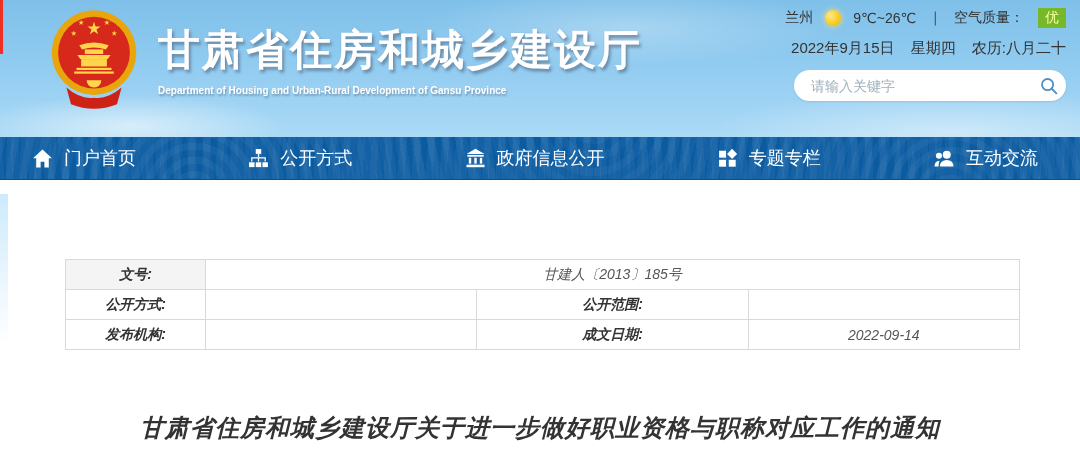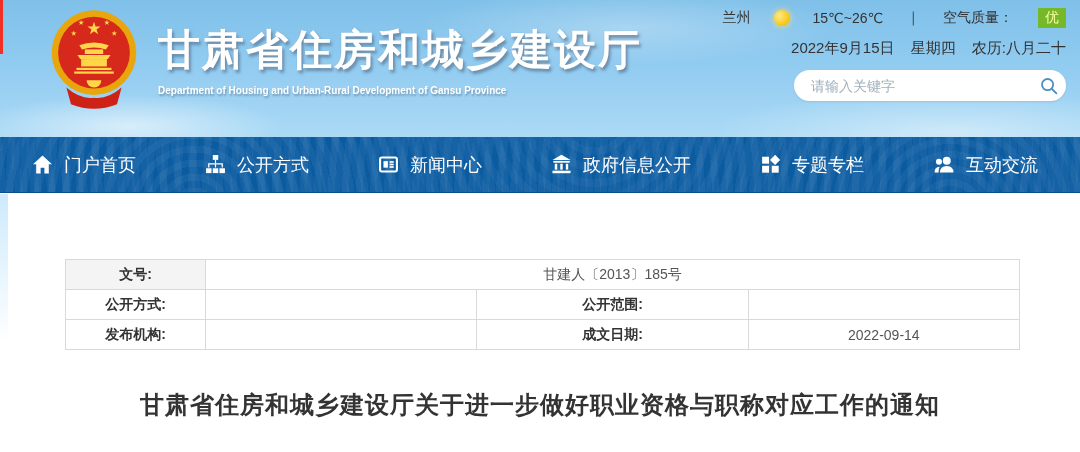--- a/index.html
+++ b/index.html
@@ -23,21 +23,21 @@
   .brand-title {
     font-size:42px; font-weight:bold; color:#fff; letter-spacing:2px; white-space:nowrap;
     text-shadow:2px 3px 3px rgba(80,100,125,.6), 0 0 1px rgba(120,130,150,.4);
   }
   .brand-sub {
     margin-top:7px; font-size:10px; font-weight:bold; color:#fff; white-space:nowrap;
     text-shadow:1px 2px 2px rgba(80,100,125,.55);
   }
 
   .topinfo { position:absolute; right:14px; top:8px; text-align:right; color:#333; }
-  .weather-line { display:flex; align-items:center; justify-content:flex-start; font-size:14px; gap:23px; }
+  .weather-line { display:flex; align-items:center; justify-content:flex-start; font-size:14px; gap:12px; }
   .sun {
     width:16px; height:16px; border-radius:50%;
     background:radial-gradient(circle at 35% 35%, #ffe98a, #f9c715 65%, #edb200);
     box-shadow:0 0 6px rgba(255,225,110,.9);
   }
   .aq-badge { display:inline-block; background:#76b82a; color:#f7ff9c; font-size:14px; padding:1px 7px; margin-left:2px; }
   .date-line { margin-top:11px; font-size:15px; white-space:nowrap; }
   .date-line span { margin-left:12px; }
   .date-line span:first-child { margin-left:0; }
 
@@ -48,48 +48,48 @@
   }
   .search input {
     flex:1; border:none; outline:none; background:transparent;
     font-size:14px; color:#333; padding:0 6px 0 17px; font-family:inherit;
   }
   .search input::placeholder { color:#9fb0bc; }
   .search-btn { width:34px; height:31px; border:none; background:transparent; display:flex; align-items:center; justify-content:center; cursor:pointer; }
 
   
   .nav {
-    position:absolute; left:0; top:137px; width:1080px; height:56px;
+    position:absolute; left:0; top:137px; width:1080px; height:43px;
     background-color:#0b5ba1;
     background-image:
       repeating-radial-gradient(circle at 18% 130%, rgba(255,255,255,.045) 0 7px, transparent 7px 14px),
       repeating-radial-gradient(circle at 55% -40%, rgba(255,255,255,.035) 0 8px, transparent 8px 16px),
       repeating-radial-gradient(circle at 88% 140%, rgba(255,255,255,.045) 0 7px, transparent 7px 14px);
     border-bottom:1px solid #094e8b;
     display:flex; align-items:center; justify-content:space-between;
     padding:0 42px 0 32px;
   }
   .nav-item { display:flex; align-items:center; gap:11px; color:#fff; font-size:18px; cursor:pointer; white-space:nowrap; }
   .nav-item svg { display:block; }
 
   
-  .content { position:absolute; left:0; top:194px; width:968px; height:258px; background:#fff; }
+  .content { position:absolute; left:0; top:194px; width:968px; height:258px; background:#fff;font-style:italic; }
   .left-fade { position:absolute; left:0; top:0; width:8px; height:150px;
     background:linear-gradient(180deg,#cdeafb, rgba(255,255,255,0)); }
 
   table.meta {
     position:absolute; left:65px; top:65px; width:955px;
     border-collapse:collapse; font-size:14px; color:#555; table-layout:fixed;
   }
   table.meta td { border:1px solid #d9d9d9; height:30px; text-align:center; padding:0; }
   td.lbl { font-weight:bold; color:#333; }
   td.lbl-first { background:#f4f4f4; }
 
   .article-title {
-    position:absolute; left:40px; top:195px; width:1000px; text-align:center;
+    position:absolute; left:40px; top:218px; width:1000px; text-align:center;
     font-size:24px; font-weight:bold; color:#333; letter-spacing:1px; white-space:nowrap;
   }
 </style>
 </head>
 <body>
 
 <div id="screen">
 
   <div class="hdr">
 
@@ -118,21 +118,21 @@
 
     <div class="brand">
       <div class="brand-title">甘肃省住房和城乡建设厅</div>
       <div class="brand-sub">Department of Housing and Urban-Rural Development of Gansu Province</div>
     </div>
 
     <div class="topinfo">
       <div class="weather-line">
         <span>兰州</span>
         <span class="sun"></span>
-        <span>15℃~26℃</span>
+        <span>9℃~26℃</span>
         <span>｜</span>
         <span>空气质量：</span>
         <span class="aq-badge">优</span>
       </div>
       <div class="date-line">
         <span>2022年9月15日</span>
         <span>星期四</span>
         <span>农历:八月二十</span>
       </div>
     </div>
@@ -164,30 +164,20 @@
         <rect x="7.4" y="1" width="5.2" height="4.6"></rect>
         <path d="M9.4 5.6 h1.2 v3.2 h-1.2 z"></path>
         <path d="M3 8.8 h14 v1.2 h-14 z M3 9.4 h1.2 v3.4 h-1.2 z M9.4 9.4 h1.2 v3.4 h-1.2 z M15.8 9.4 h1.2 v3.4 h-1.2 z"></path>
         <rect x="1" y="13.6" width="5.2" height="4.6"></rect>
         <rect x="7.4" y="13.6" width="5.2" height="4.6"></rect>
         <rect x="13.8" y="13.6" width="5.2" height="4.6"></rect>
       </svg>
       <span>公开方式</span>
     </div>
 
-    <div class="nav-item">
-      <svg width="21" height="21" viewBox="0 0 20 20">
-        <rect x="2" y="3.4" width="16" height="13.2" rx="1.6" fill="none" stroke="#fff" stroke-width="2"></rect>
-        <rect x="5.2" y="6.8" width="4.2" height="6.2" fill="#fff"></rect>
-        <rect x="11" y="6.8" width="4" height="1.6" fill="#fff"></rect>
-        <rect x="11" y="9.2" width="4" height="1.6" fill="#fff"></rect>
-        <rect x="11" y="11.6" width="4" height="1.6" fill="#fff"></rect>
-      </svg>
-      <span>新闻中心</span>
-    </div>
 
     <div class="nav-item">
       <svg width="21" height="21" viewBox="0 0 20 20" fill="#fff">
         <path d="M10 0.8 L18.6 5.8 H1.4 Z"></path>
         <rect x="2.2" y="6.6" width="15.6" height="1.7"></rect>
         <rect x="3.6" y="9.3" width="2.3" height="5.6"></rect>
         <rect x="8.85" y="9.3" width="2.3" height="5.6"></rect>
         <rect x="14.1" y="9.3" width="2.3" height="5.6"></rect>
         <rect x="1.4" y="15.9" width="17.2" height="2.4"></rect>
       </svg>

